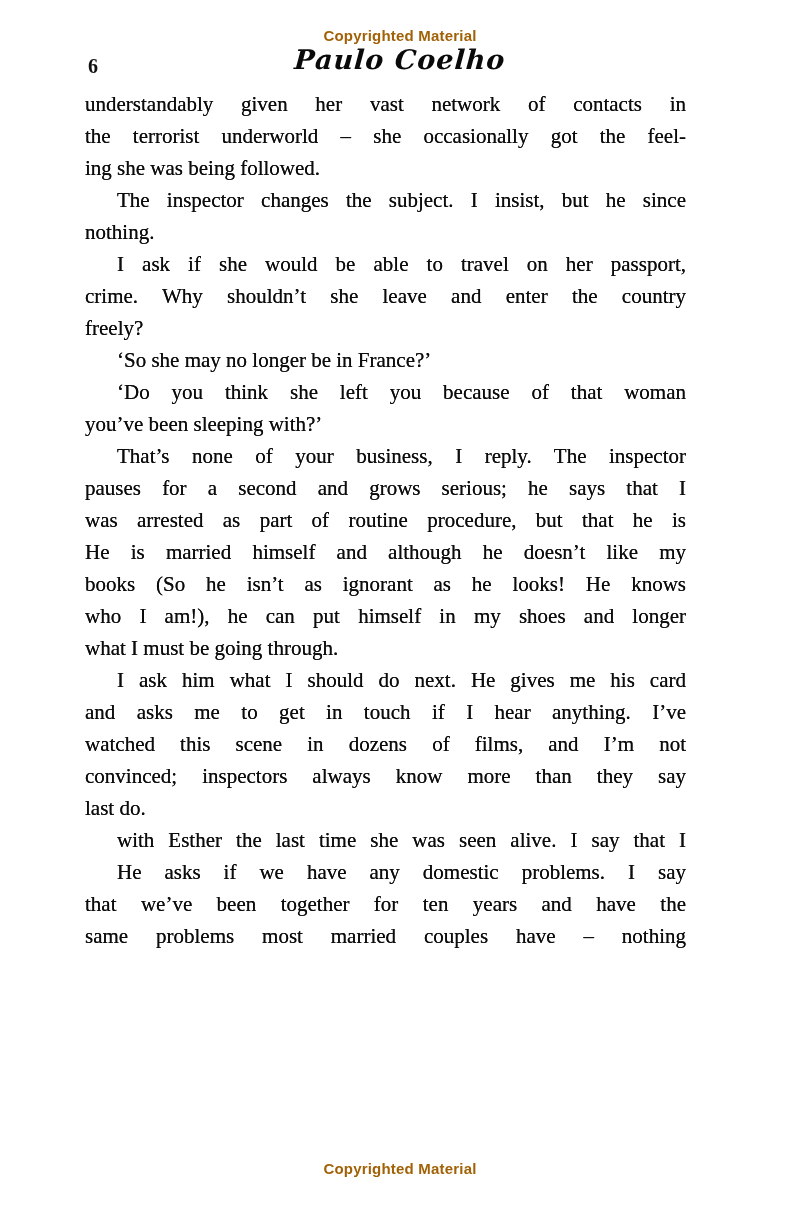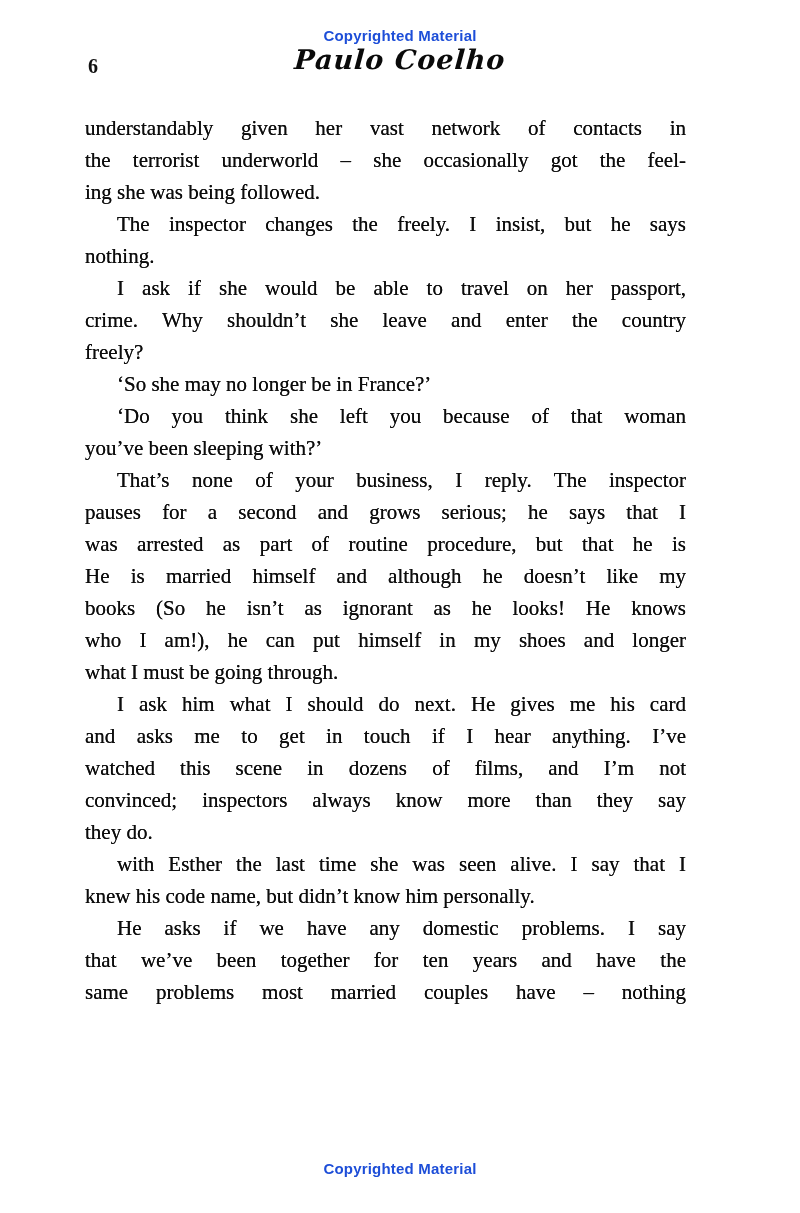--- a/index.html
+++ b/index.html
@@ -18,21 +18,21 @@
   }
   .copyright {
     position: absolute;
     left: 0;
     width: 100%;
     text-align: center;
     font-family: "Liberation Sans", "DejaVu Sans", sans-serif;
     font-size: 15px;
     font-weight: bold;
     letter-spacing: 0.2px;
-    color: #1d4ed8; 
+    color: #a16207; 
   }
   .copyright.top { top: 27px; }
   .copyright.bottom { top: 1160px; }
   .pagenum {
     position: absolute;
     left: 88px;
     top: 55px;
     font-size: 20px;
     font-weight: bold;
     color: #111;
@@ -47,21 +47,21 @@
     font-style: italic;
     font-weight: bold;
     font-size: 27px;
     letter-spacing: 1px;
     color: #0a0a0a;
     transform: skewX(-4deg);
   }
   .bodytext {
     position: absolute;
     left: 85px;
-    top: 112px;
+    top: 88px;
     width: 601px;
     font-size: 21px;
     line-height: 32px;
     text-shadow: 0 0 0.5px rgba(0,0,0,0.85);
   }
   .para { margin: 0; }
   .line {
     text-align: justify;
     text-align-last: justify;
   }
@@ -83,21 +83,21 @@
 
   <div class="signature">Paulo Coelho</div>
 
   <div class="bodytext">
       <div class="para">
         <div class="line">understandably given her vast network of contacts in</div>
         <div class="line">the terrorist underworld – she occasionally got the feel-</div>
         <div class="line last">ing she was being followed.</div>
       </div>
       <div class="para indent">
-        <div class="line">The inspector changes the freely. I insist, but he says</div>
+        <div class="line">The inspector changes the subject. I insist, but he since</div>
         <div class="line last">nothing.</div>
       </div>
       <div class="para indent">
         <div class="line">I ask if she would be able to travel on her passport,</div>
         <div class="line">crime. Why shouldn’t she leave and enter the country</div>
         <div class="line last">freely?</div>
       </div>
       <div class="para indent">
         <div class="line last">‘So she may no longer be in France?’</div>
       </div>
@@ -112,25 +112,24 @@
         <div class="line">He is married himself and although he doesn’t like my</div>
         <div class="line">books (So he isn’t as ignorant as he looks! He knows</div>
         <div class="line">who I am!), he can put himself in my shoes and longer</div>
         <div class="line last">what I must be going through.</div>
       </div>
       <div class="para indent">
         <div class="line">I ask him what I should do next. He gives me his card</div>
         <div class="line">and asks me to get in touch if I hear anything. I’ve</div>
         <div class="line">watched this scene in dozens of films, and I’m not</div>
         <div class="line">convinced; inspectors always know more than they say</div>
-        <div class="line last">they do.</div>
+        <div class="line last">last do.</div>
       </div>
       <div class="para indent">
         <div class="line">with Esther the last time she was seen alive. I say that I</div>
-        <div class="line last">knew his code name, but didn’t know him personally.</div>
       </div>
       <div class="para indent">
         <div class="line">He asks if we have any domestic problems. I say</div>
         <div class="line">that we’ve been together for ten years and have the</div>
         <div class="line">same problems most married couples have – nothing</div>
       </div>
     </div>
 
   <div class="copyright bottom">Copyrighted Material</div>
 </div>

